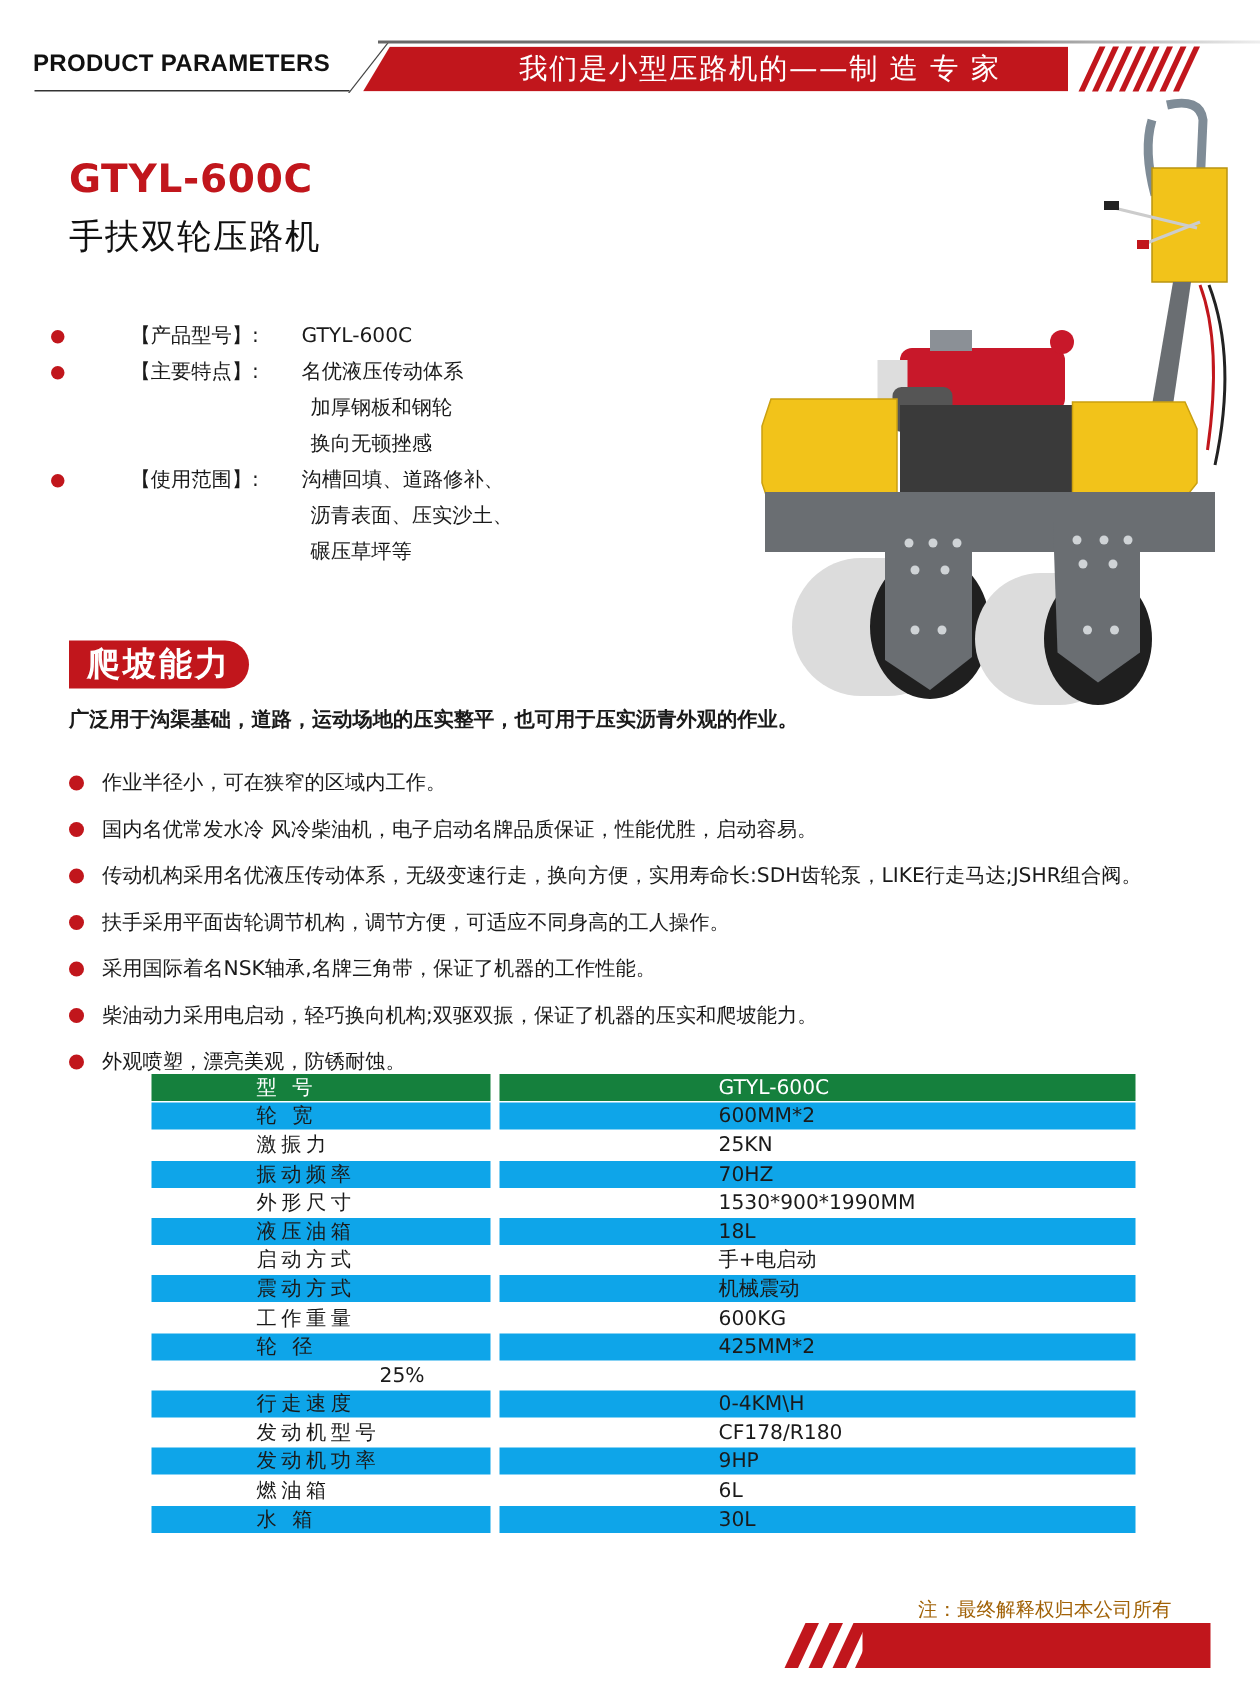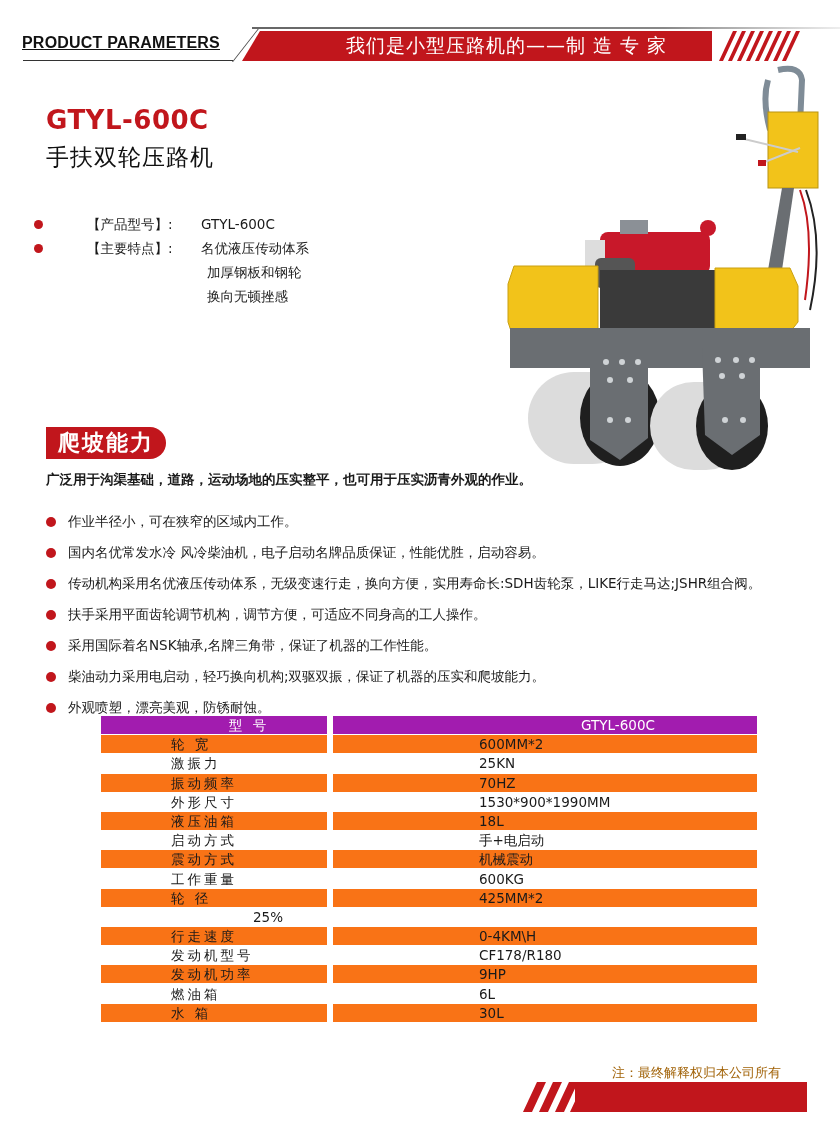--- a/index.html
+++ b/index.html
@@ -1,19 +1,19 @@
 <!DOCTYPE html>
 <html><head>
 <meta charset="utf-8">
 <style>
   html,body{margin:0;padding:0;background:#fff;}
   body{width:840px;height:1138px;position:relative;overflow:hidden;font-family:"DejaVu Sans","Liberation Sans",sans-serif;color:#1a1a1a;}
   .abs{position:absolute;}
   
-  .hdr-title{left:22px;top:34px;font-family:"Liberation Sans",sans-serif;font-weight:bold;font-size:16px;letter-spacing:0.2px;color:#111;text-decoration:underline;}
+  .hdr-title{left:22px;top:34px;font-family:"Liberation Sans",sans-serif;font-weight:bold;font-size:16px;letter-spacing:0.2px;color:#111;}
   .hdr-underline{left:23px;top:60px;width:210px;height:1px;background:#333;}
   .hdr-slash{left:232px;top:28px;width:1px;height:34px;background:#444;transform:skewX(-38deg);transform-origin:bottom left;}
   .hdr-topline{left:252px;top:27px;width:588px;height:2px;background:linear-gradient(to right,#666 0%,#888 70%,#eee 100%);}
   .hdr-bar{left:242px;top:31px;width:470px;height:30px;background:#c1161c;clip-path:polygon(18px 0,100% 0,100% 100%,0 100%);}
   .hdr-slogan{left:346px;top:33px;color:#fff;font-size:19px;letter-spacing:1px;white-space:nowrap;}
   .stripes{height:30px;}
   .stripe{position:absolute;top:0;width:4px;height:100%;background:#c1161c;transform:skewX(-25deg);}
   
   .model{left:46px;top:105px;color:#c1161c;font-weight:bold;font-size:26px;font-family:"DejaVu Sans",sans-serif;letter-spacing:0.5px;}
   .subtitle{left:46px;top:142px;font-size:23px;color:#111;letter-spacing:1px;}
@@ -33,22 +33,22 @@
   .feat .dot{margin-top:0;margin-right:12px;width:10px;height:10px;}
   
   .machine{left:500px;top:60px;width:335px;height:440px;}
   
   .tbl{left:101px;top:716px;width:656px;}
   .trow{display:flex;height:19.2px;margin-bottom:0;}
   .tcell{height:18px;line-height:18px;font-size:13.5px;}
   .c1{width:226px;padding-left:70px;box-sizing:border-box;letter-spacing:3px;}
   .gap{width:6px;}
   .c2{width:424px;padding-left:146px;box-sizing:border-box;}
-  .trow.head .tcell{background:#a21caf;color:#fff;text-align:center;}
-  .trow.alt .tcell{background:#f97316;}
+  .trow.head .tcell{background:#15803d;color:#fff;}
+  .trow.alt .tcell{background:#0ea5e9;}
   .trow .gap{background:transparent !important;}
   
   .note{left:612px;top:1064px;color:#a16207;font-size:13px;white-space:nowrap;}
   .foot-bar{left:575px;top:1082px;width:232px;height:30px;background:#c1161c;}
   .foot-stripes{left:516px;top:1082px;width:70px;height:30px;}
 </style>
 </head>
 <body>
 
 <div class="abs hdr-title">PRODUCT PARAMETERS</div>
@@ -79,20 +79,29 @@
         <div>GTYL-600C</div>
       </div>
   </div>
   <div class="spec-row">
     <span class="dot"></span>
     <span class="spec-key">【主要特点】:</span>
     <div class="spec-vals">
       <div>名优液压传动体系</div>
       <div style="padding-left:6px">加厚钢板和钢轮</div>
       <div style="padding-left:6px">换向无顿挫感</div>
+    </div>
+  </div>
+  <div class="spec-row">
+    <span class="dot"></span>
+    <span class="spec-key">【使用范围】:</span>
+    <div class="spec-vals">
+      <div>沟槽回填、道路修补、</div>
+      <div style="padding-left:6px">沥青表面、压实沙土、</div>
+      <div style="padding-left:6px">碾压草坪等</div>
     </div>
   </div>
 </div>
 
 <svg class="abs machine" viewBox="0 0 335 440">
 
   <path d="M278 10 Q300 5 302 20 L298 110" stroke="#7f8c97" stroke-width="6" fill="none"></path>
   <path d="M268 20 Q262 40 270 70" stroke="#7f8c97" stroke-width="6" fill="none"></path>
   <rect x="268" y="52" width="50" height="76" fill="#f2c31a" stroke="#b99410"></rect>
   <line x1="240" y1="78" x2="298" y2="92" stroke="#ccc" stroke-width="2"></line>

